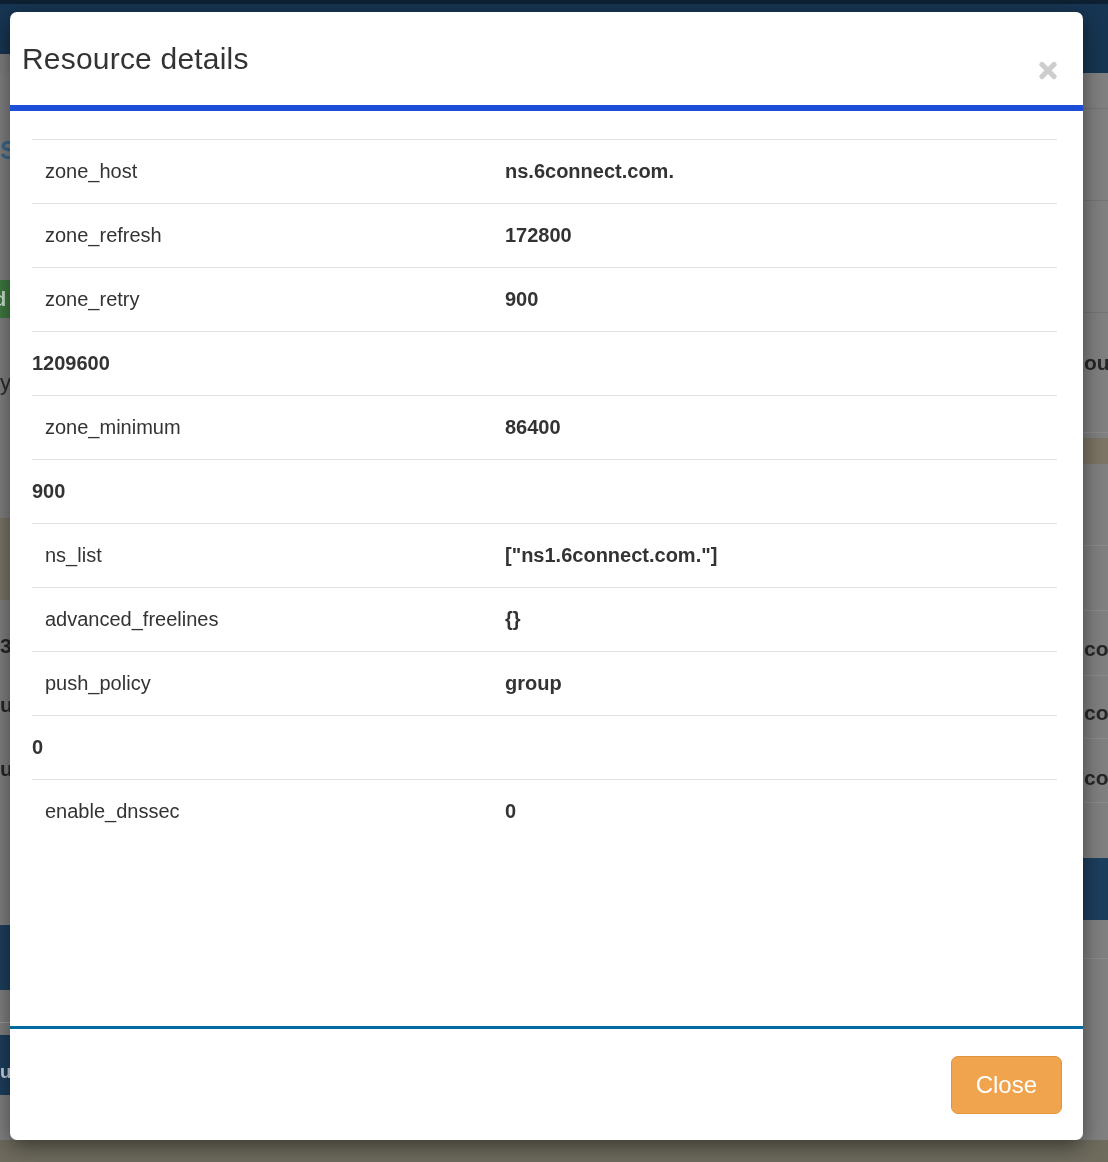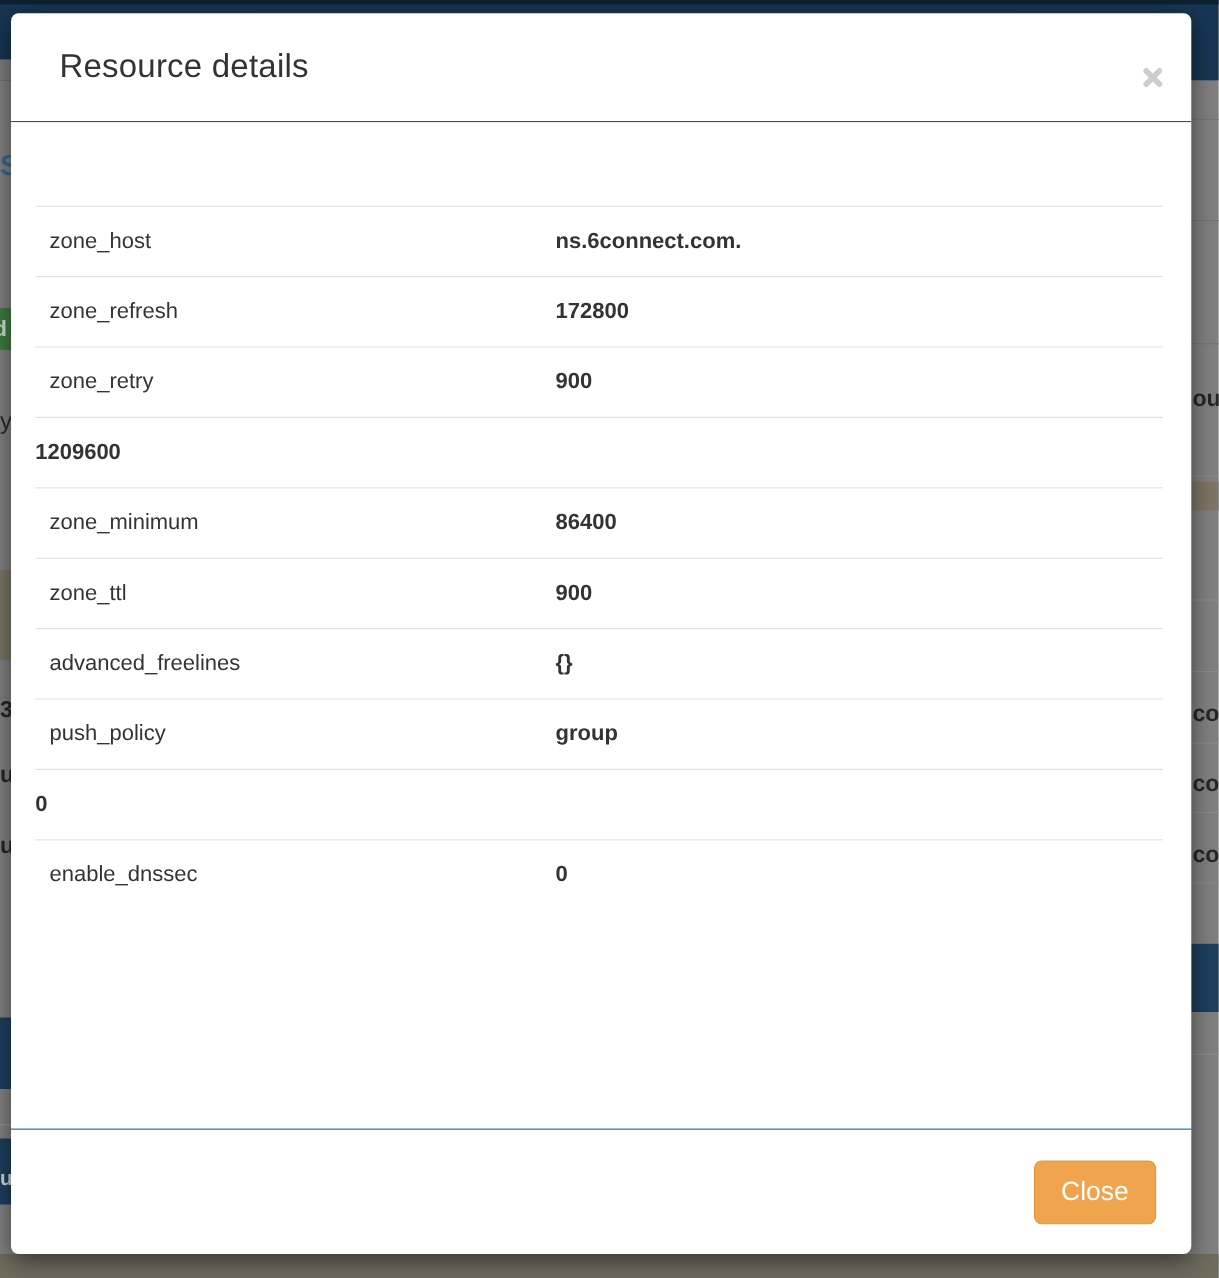--- a/index.html
+++ b/index.html
@@ -42,37 +42,37 @@
   .bd-line.right { left: 1083px; width: 25px; }
   .bd-line.left { left: 0; width: 10px; background: #9b9b9b; }
   .bd-line.lite { background: #8d8d8d; }
 
   
   .modal { position: absolute; left: 10px; top: 12px; width: 1073px; height: 1128px;
            background: #ffffff; border-radius: 7px; box-shadow: 0 6px 22px rgba(0,0,0,0.5);
            display: flex; flex-direction: column; }
 
   .modal-header { position: relative; height: 99px; flex: 0 0 99px;
-                  border-bottom: 1px solid #1d4ed8; display: flex; align-items: center; padding-left: 44px; }
+                  border-bottom: 6px solid #1d4ed8; display: flex; align-items: center; padding-left: 12px; }
   .modal-title { font-size: 30px; color: #333333; letter-spacing: 0.2px; }
 
   .close-btn { position: absolute; right: 24px; top: 47px; width: 22px; height: 22px; cursor: pointer; }
   .close-btn i { position: absolute; left: 0; top: 9px; width: 22px; height: 5px;
                  background: #cdcdcd; border-radius: 2px; }
   .close-btn i.a { transform: rotate(45deg); }
   .close-btn i.b { transform: rotate(-45deg); }
 
   .modal-body { flex: 1 1 auto; padding: 28px 26px 0 22px; }
-  .kv-table { width: 100%; margin-top: 48px; }
+  .kv-table { width: 100%; }
   .kv-row { display: flex; align-items: center; height: 64px; border-top: 1px solid #e0e0e0; }
   .kv-key { width: 473px; flex: 0 0 473px; padding-left: 13px; font-size: 20px; color: #333333; }
   .kv-val { flex: 1 1 auto; font-size: 20px; color: #333333; white-space: nowrap; overflow: hidden; font-weight: bold; }
 
-  .modal-footer { flex: 0 0 114px; height: 114px; border-top: 1px solid #0369a1;
-                  display: flex; justify-content: flex-end; align-items: center; padding-right: 32px; }
+  .modal-footer { flex: 0 0 114px; height: 114px; border-top: 3px solid #0369a1;
+                  display: flex; justify-content: flex-end; align-items: center; padding-right: 21px; }
   .btn-close-orange { min-width: 108px; height: 58px; padding: 0 24px;
                       background: #f0a44e; border: 1px solid #e1943a; border-radius: 7px;
                       color: #ffffff; font-size: 24px; font-family: "Liberation Sans", sans-serif;
                       cursor: pointer; }
 </style>
 </head>
 <body>
 
 <div class="stage">
 
@@ -141,22 +141,25 @@
           <div class="kv-val">900</div>
         </div>
         <div class="kv-row">
           <div class="kv-val">1209600</div>
         </div>
         <div class="kv-row">
           <div class="kv-key">zone_minimum</div>
           <div class="kv-val">86400</div>
         </div>
         <div class="kv-row">
-          <div class="kv-key">zone_ttl</div>
           <div class="kv-val">900</div>
+        </div>
+        <div class="kv-row">
+          <div class="kv-key">ns_list</div>
+          <div class="kv-val">["ns1.6connect.com."]</div>
         </div>
         <div class="kv-row">
           <div class="kv-key">advanced_freelines</div>
           <div class="kv-val">{}</div>
         </div>
         <div class="kv-row">
           <div class="kv-key">push_policy</div>
           <div class="kv-val">group</div>
         </div>
         <div class="kv-row">

